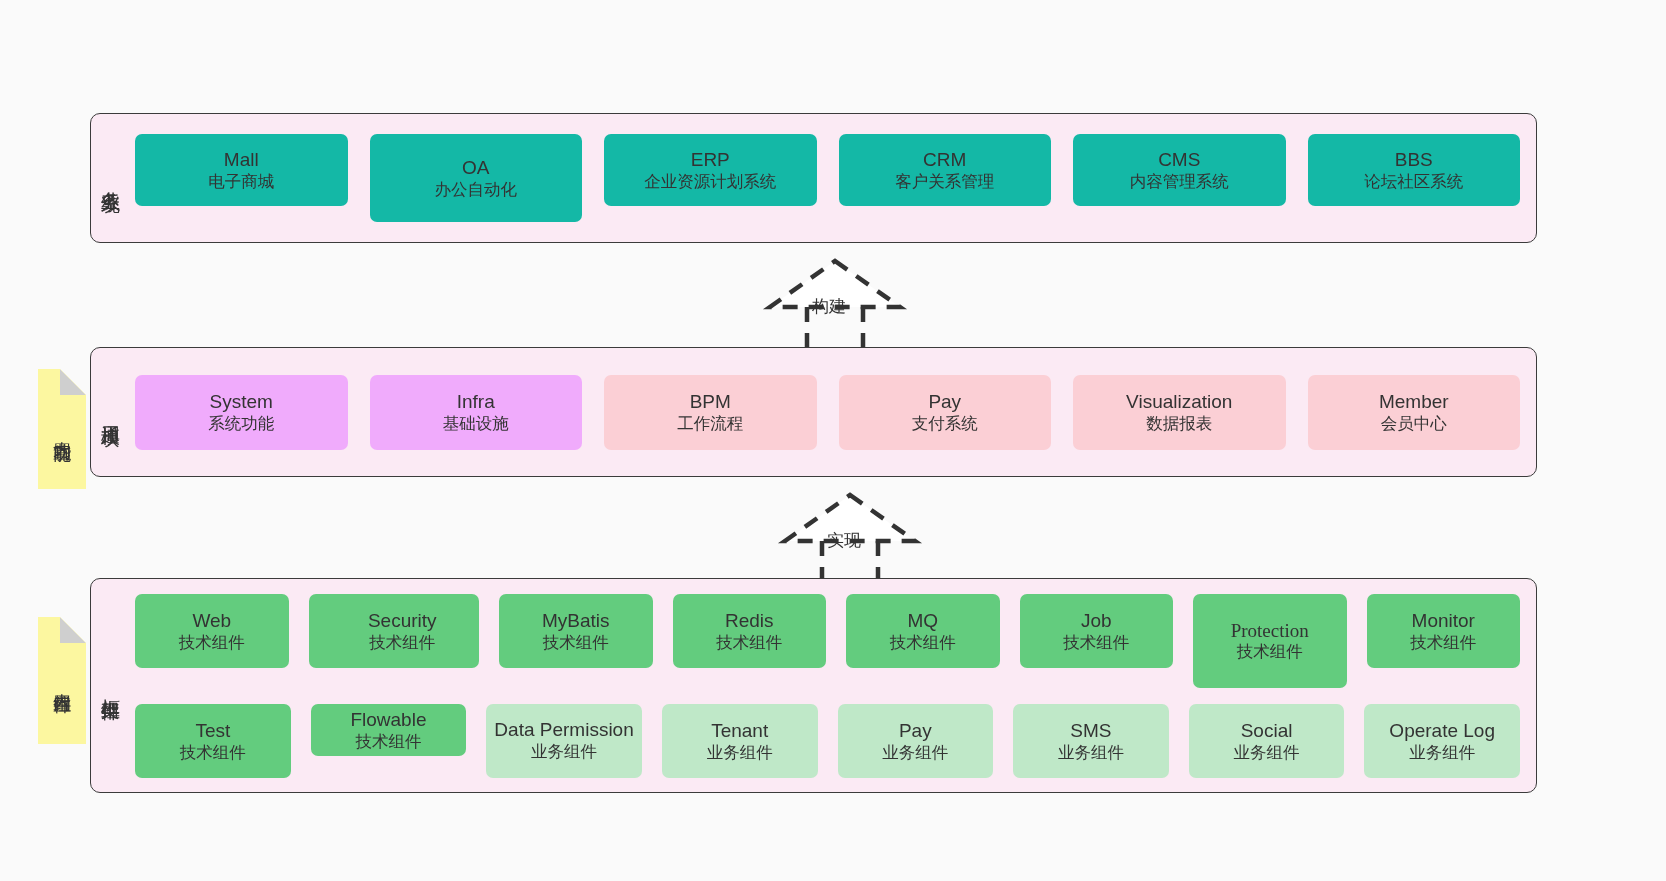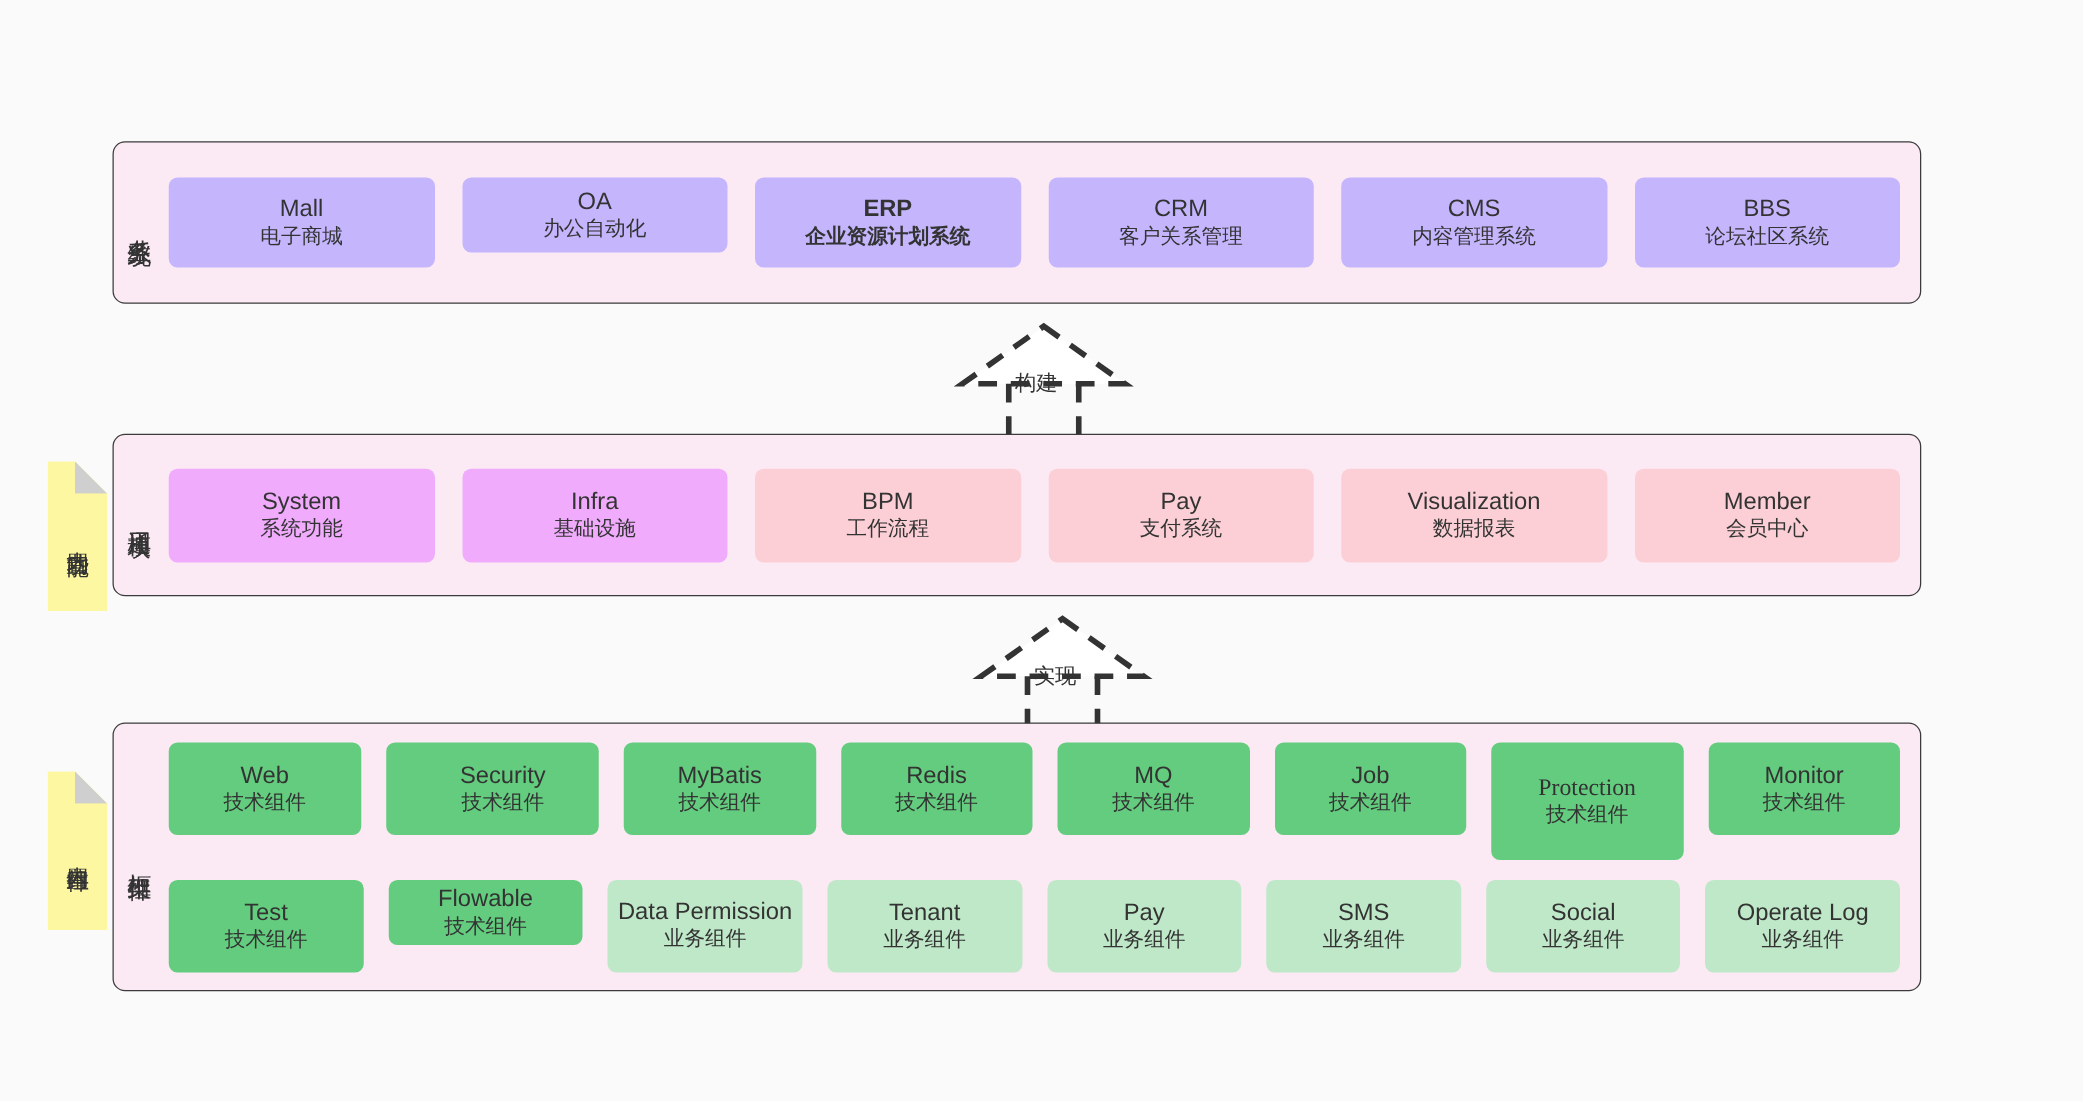--- a/index.html
+++ b/index.html
@@ -78,21 +78,21 @@
     line-height: 1.22;
     color: #333333;
   }
   .cell .cn {
     font-size: 16.5px;
     line-height: 1.26;
     color: #333333;
   }
 
   
-  .blue      { background: #c4b5fd; align-items: center; }
+  .blue      { background: #14b8a6; align-items: center; }
   .red       { background: #f0abfc; }
   .pink      { background: #fbcfd5; }
   .green     { background: #63cc7e; }
   .lightgrn  { background: #bfe8c8; }
 
   
   .note {
     position: absolute;
     background: #fcf7a0;
     box-sizing: border-box;
@@ -138,25 +138,25 @@
 <div id="canvas">
 
   <div class="layer" id="layer-business" style="left:90px; top:113px; width:1447px; height:130px;">
     <div class="layer-title">业务系统</div>
     <div class="layer-body">
       <div class="row">
         <div class="cell blue" style="height:72px;">
           <span class="en">Mall</span>
           <span class="cn">电子商城</span>
         </div>
-        <div class="cell blue" style="height:60px;">
+        <div class="cell blue" style="height:88px;">
           <span class="en">OA</span>
           <span class="cn">办公自动化</span>
         </div>
-        <div class="cell blue" style="height:72px;font-weight:bold;">
+        <div class="cell blue" style="height:72px;">
           <span class="en">ERP</span>
           <span class="cn">企业资源计划系统</span>
         </div>
         <div class="cell blue" style="height:72px;">
           <span class="en">CRM</span>
           <span class="cn">客户关系管理</span>
         </div>
         <div class="cell blue" style="height:72px;">
           <span class="en">CMS</span>
           <span class="cn">内容管理系统</span>

